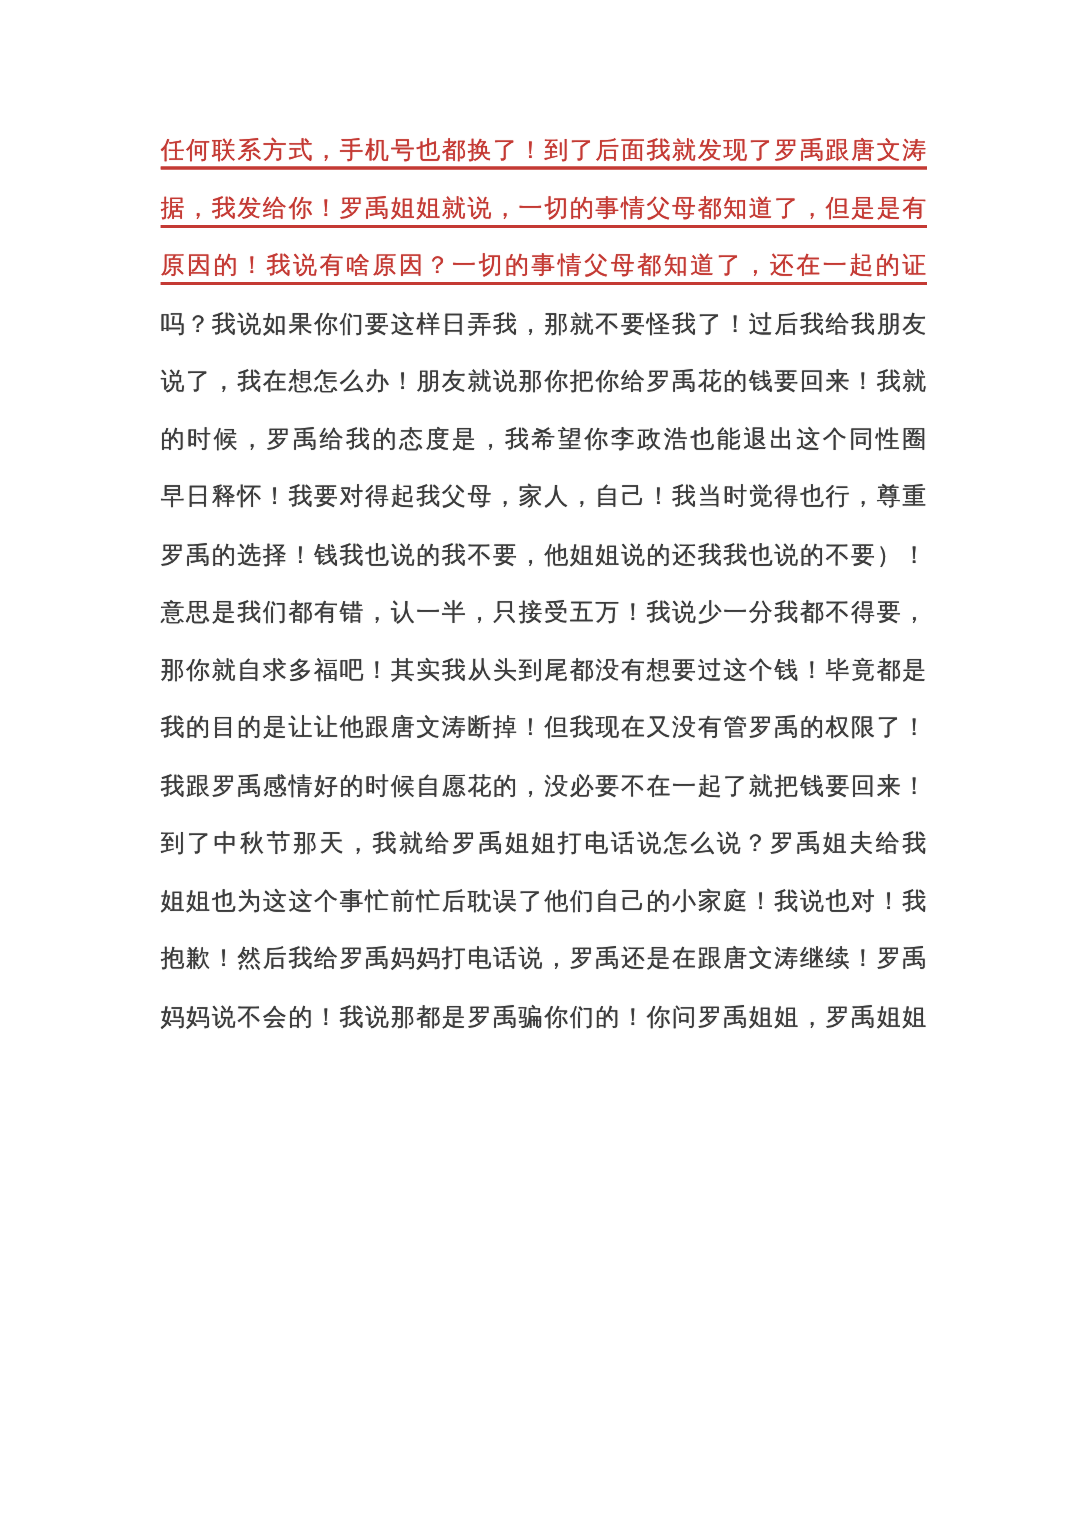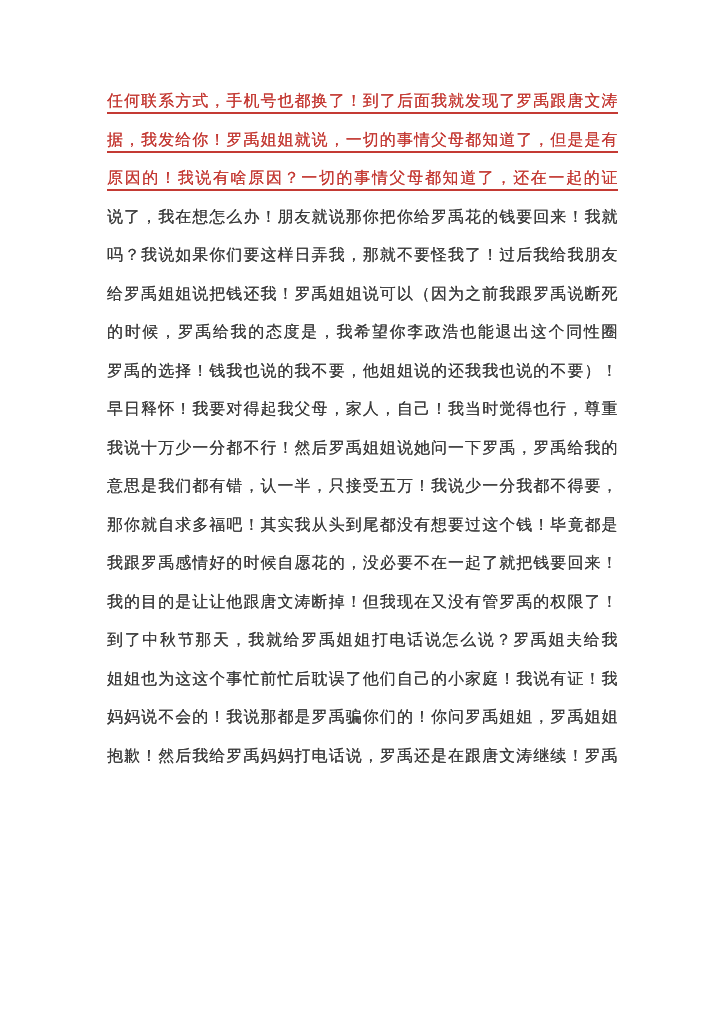--- a/index.html
+++ b/index.html
@@ -52,30 +52,28 @@
 <body>
 
 <div class="page">
   <div class="text-block">
     <div>
         <div class="line red">任何联系方式，手机号也都换了！到了后面我就发现了罗禹跟唐文涛</div>
         <div class="line red">据，我发给你！罗禹姐姐就说，一切的事情父母都知道了，但是是有</div>
         <div class="line red">原因的！我说有啥原因？一切的事情父母都知道了，还在一起的证据？</div>
       </div>
     <div>
+        <div class="line black">吗？我说如果你们要这样日弄我，那就不要怪我了！过后我给我朋友</div>
         <div class="line black">说了，我在想怎么办！朋友就说那你把你给罗禹花的钱要回来！我就</div>
-        <div class="line black">吗？我说如果你们要这样日弄我，那就不要怪我了！过后我给我朋友</div>
-        <div class="line black">给罗禹姐姐说把钱还我！罗禹姐姐说可以（因为之前我跟罗禹说断死</div>
         <div class="line black">的时候，罗禹给我的态度是，我希望你李政浩也能退出这个同性圈子，</div>
+        <div class="line black">早日释怀！我要对得起我父母，家人，自己！我当时觉得也行，尊重</div>
         <div class="line black">罗禹的选择！钱我也说的我不要，他姐姐说的还我我也说的不要）！</div>
-        <div class="line black">早日释怀！我要对得起我父母，家人，自己！我当时觉得也行，尊重</div>
-        <div class="line black">我说十万少一分都不行！然后罗禹姐姐说她问一下罗禹，罗禹给我的</div>
         <div class="line black">意思是我们都有错，认一半，只接受五万！我说少一分我都不得要，</div>
         <div class="line black">那你就自求多福吧！其实我从头到尾都没有想要过这个钱！毕竟都是</div>
+        <div class="line black">我的目的是让让他跟唐文涛断掉！但我现在又没有管罗禹的权限了！</div>
         <div class="line black">我跟罗禹感情好的时候自愿花的，没必要不在一起了就把钱要回来！</div>
-        <div class="line black">我的目的是让让他跟唐文涛断掉！但我现在又没有管罗禹的权限了！</div>
         <div class="line black">到了中秋节那天，我就给罗禹姐姐打电话说怎么说？罗禹姐夫给我说，</div>
-        <div class="line black">姐姐也为这这个事忙前忙后耽误了他们自己的小家庭！我说有证！我</div>
+        <div class="line black">姐姐也为这这个事忙前忙后耽误了他们自己的小家庭！我说也对！我</div>
+        <div class="line black">抱歉！然后我给罗禹妈妈打电话说，罗禹还是在跟唐文涛继续！罗禹</div>
         <div class="line black">妈妈说不会的！我说那都是罗禹骗你们的！你问罗禹姐姐，罗禹姐姐</div>
-        <div class="line black">抱歉！然后我给罗禹妈妈打电话说，罗禹还是在跟唐文涛继续！罗禹</div>
       </div>
   </div>
 </div>
 
 </body></html>

